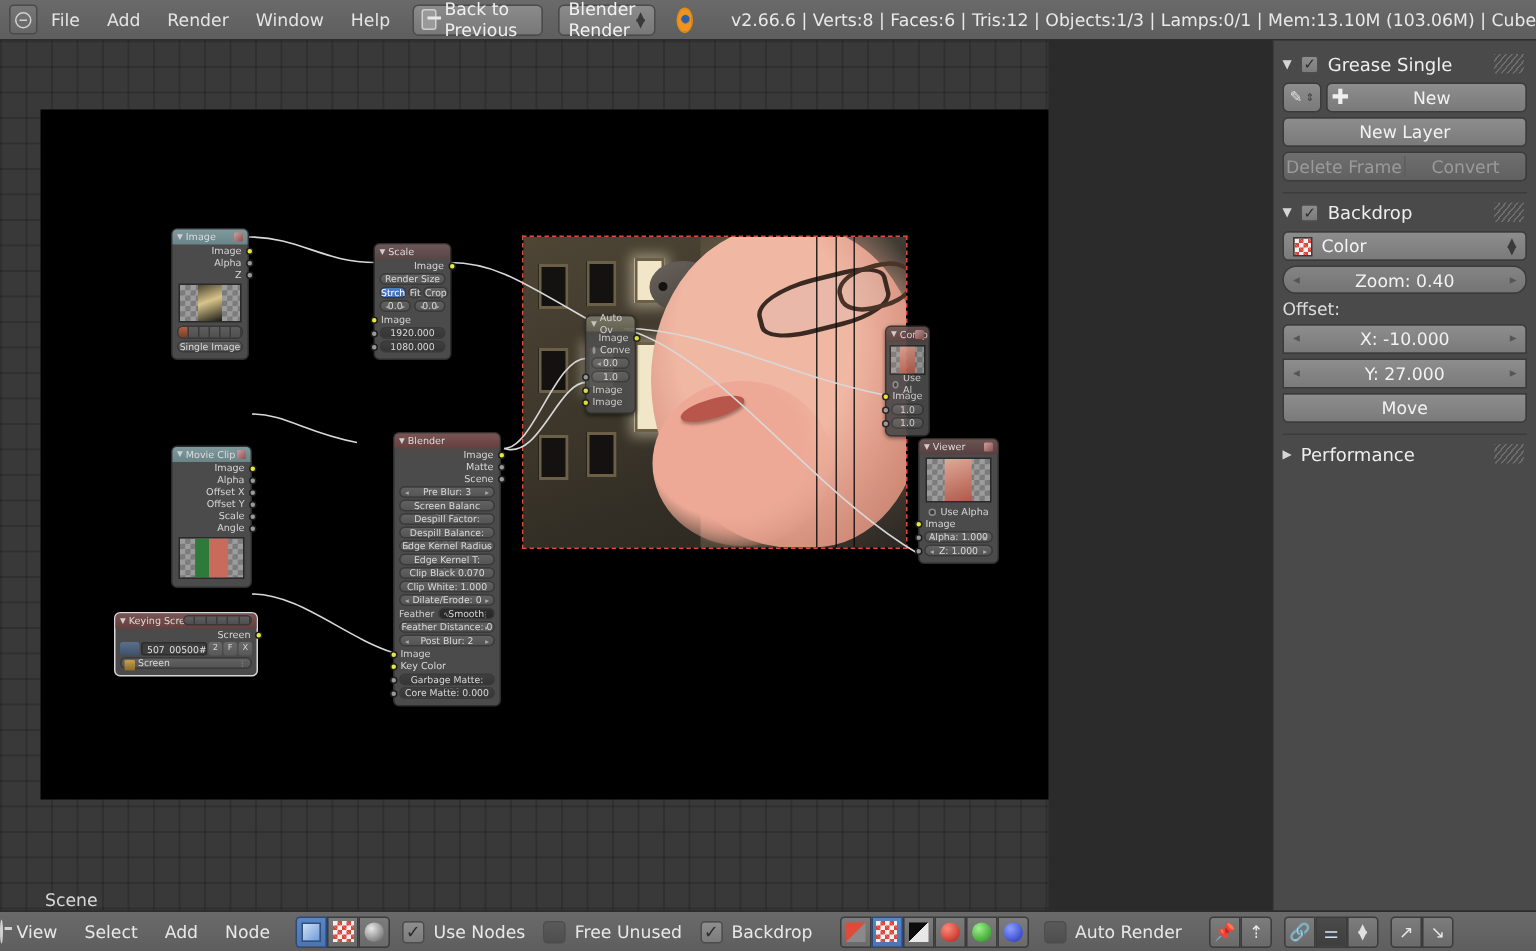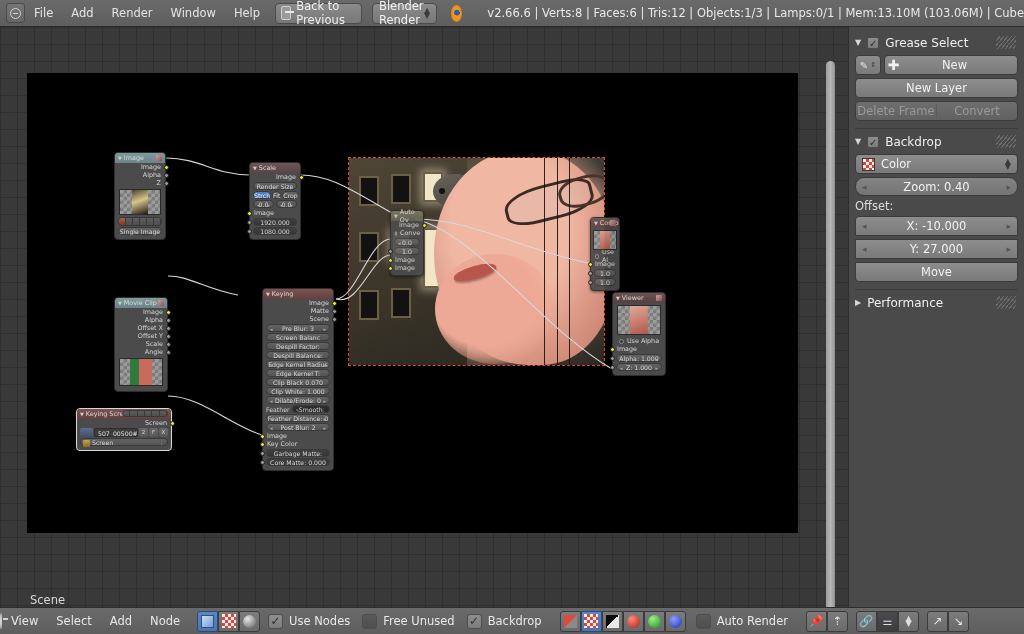--- a/index.html
+++ b/index.html
@@ -28,21 +28,21 @@
     background:linear-gradient(#8b8b8b,#787878); border:1px solid #4b4b4b;
     display:flex; align-items:center; padding:0 6px; color:#f2f2f2; font-size:11.5px;
     justify-content:space-between;}
   .updown{ display:flex; flex-direction:column; line-height:5px; font-size:8px; color:#3a3a3a;}
   .blendericon{ margin-left:14px; width:17px;height:17px;border-radius:50%;
     background:radial-gradient(circle at 55% 45%, #2b5fa8 0 28%, #f0941f 30% 100%);
     border:1.5px solid #e08a18; }
   #statustext{ margin-left:25px; color:#e9e9e9; font-size:11.5px; white-space:nowrap; }
 
   
-  #editor{ position:absolute; left:0; top:27px; width:848px; height:580px;
+  #editor{ position:absolute; left:0; top:27px; width:699px; height:580px;
     background:#393939;
     background-image:linear-gradient(to right, rgba(0,0,0,.16) 1px, transparent 1px),
                      linear-gradient(to bottom, rgba(0,0,0,.16) 1px, transparent 1px);
     background-size:17px 17px; overflow:hidden; }
   #scenelabel{ position:absolute; left:30px; top:566px; color:#d8d8d8; font-size:11.5px; }
 
   
   #backdrop-canvas{ position:absolute; left:27px; top:46px; width:771px; height:460px;
     background:#000; }
   
@@ -366,21 +366,21 @@
     <div class="nbtn" style="text-align:left;padding-left:11px;position:relative">
       <span style="position:absolute;left:2px;top:0.5px;width:7px;height:7px;border-radius:1px;background:linear-gradient(#c8a050,#8a6a28)"></span>
       <span>Screen</span>
       <span class="rt">⋮</span>
     </div>
   </div>
 
   <div class="node" id="n-keying" style="left:262px; top:261px; width:72px;">
     <div class="nhead h-matte">
       <span class="tri">▼</span>
-      <span>Keying</span>
+      <span>Blender</span>
     </div>
     <div class="nrow r">
       <span class="sock out s-img"></span>
       <span>Image</span></div>
     <div class="nrow r">
       <span class="sock out s-val"></span>
       <span>Matte</span></div>
     <div class="nrow r">
       <span class="sock out s-val"></span>
       <span>Scene</span></div>
@@ -494,21 +494,21 @@
   <div id="scenelabel">Scene</div>
   <div id="vscroll"></div>
 
 </div>
 
 <div id="sidebar">
 
   <div class="panelhdr">
     <span class="tri">▼</span>
     <span class="chk">✓</span>
-    <span>Grease Select</span>
+    <span>Grease Single</span>
     <span class="grip"></span>
   </div>
 
   <div style="display:flex; gap:3px; margin:3px 0;">
     <div class="pencilbtn">✎<span style="font-size:7px;color:#3a3a3a;margin-left:2px">⇕</span></div>
     <div class="sbtn" style="flex:1;margin:0;display:flex;gap:4px;">
       <span class="plusbtn">✚</span>
       <span style="flex:1;text-align:center;padding-right:14px">New</span>
     </div>
   </div>

